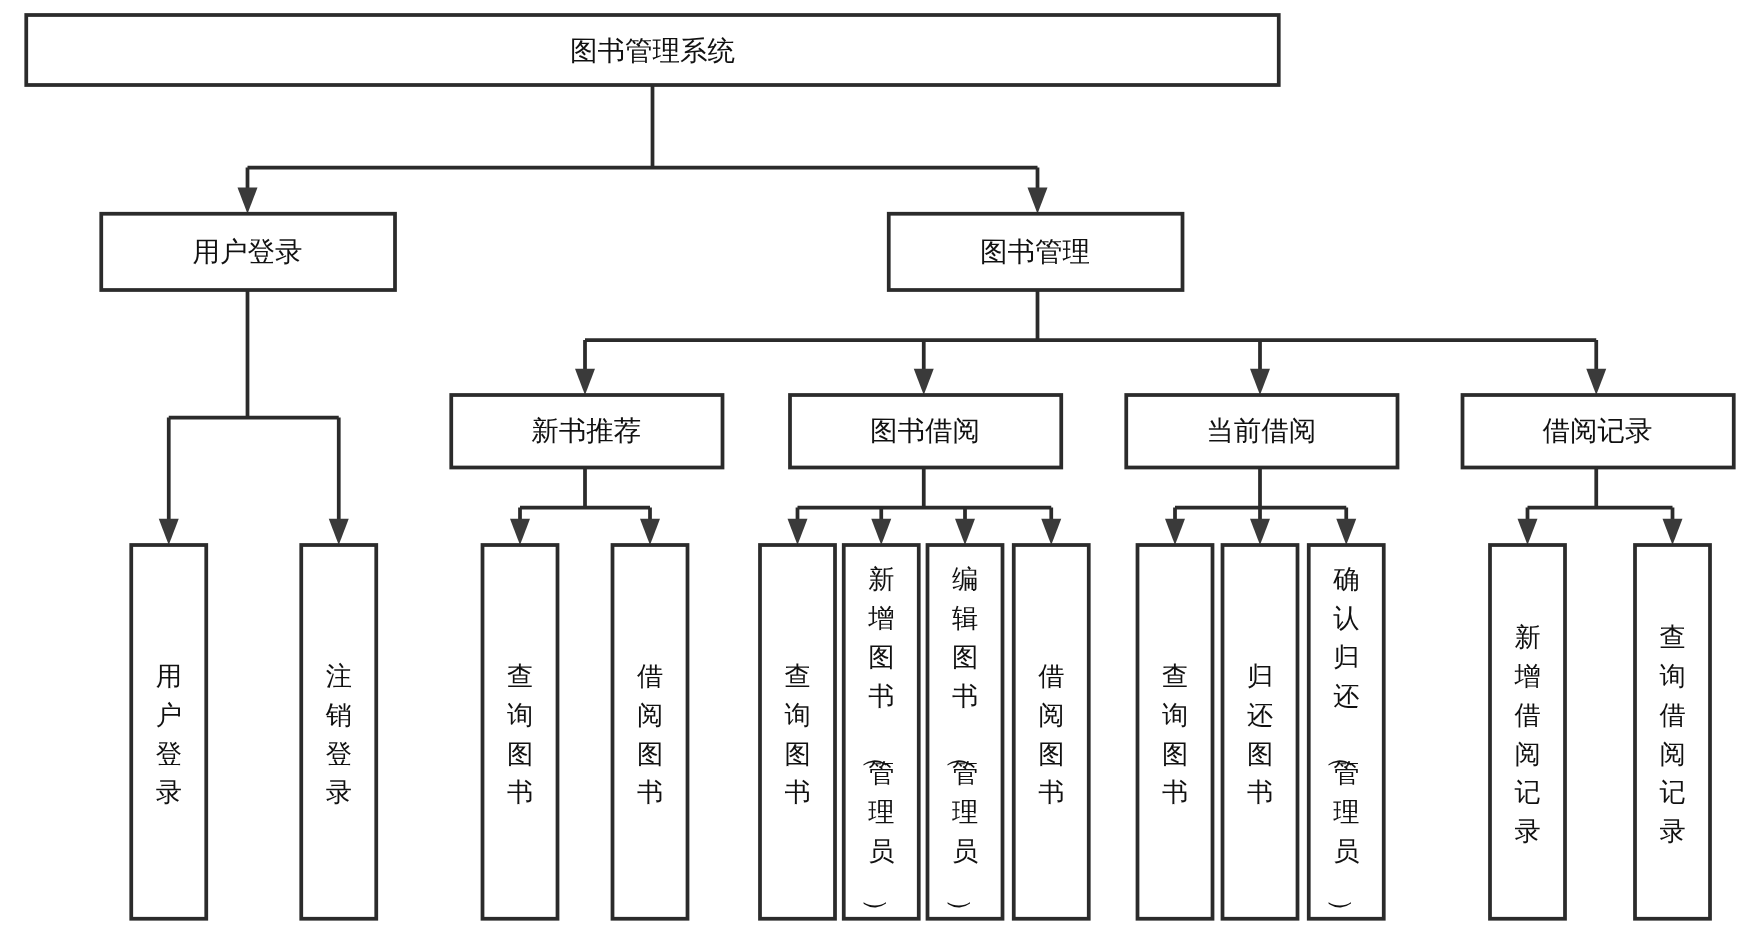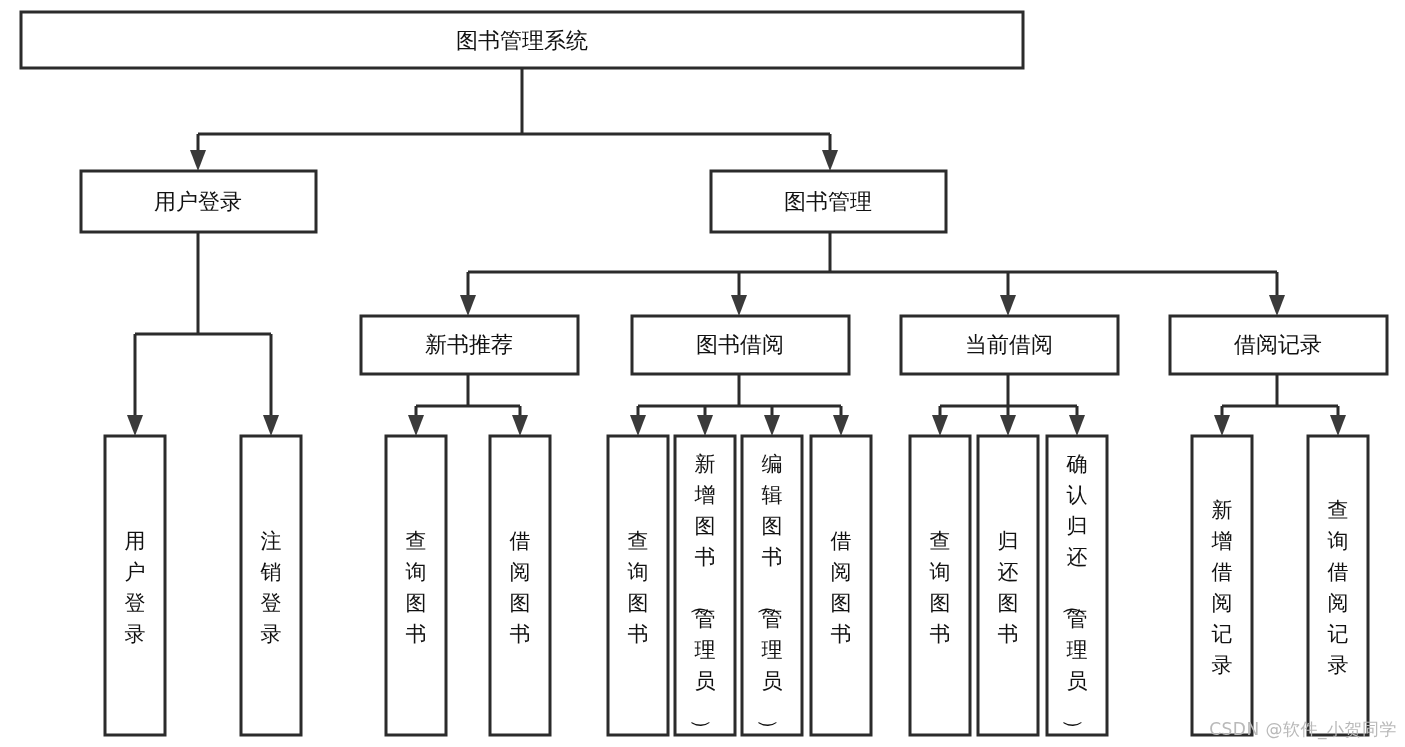--- a/index.html
+++ b/index.html
@@ -229,15 +229,14 @@
       <rect class="node-rect" x="1192" y="436" width="60" height="299"></rect>
       <text class="node-label-v" x="1222" y="586"><tspan x="1222" y="517.18">新</tspan><tspan x="1222" y="548.18">增</tspan><tspan x="1222" y="579.18">借</tspan><tspan x="1222" y="610.18">阅</tspan><tspan x="1222" y="641.18">记</tspan><tspan x="1222" y="672.18">录</tspan></text>
     </g>
     <g>
       <rect class="node-rect" x="1308" y="436" width="60" height="299"></rect>
       <text class="node-label-v" x="1338" y="586"><tspan x="1338" y="517.18">查</tspan><tspan x="1338" y="548.18">询</tspan><tspan x="1338" y="579.18">借</tspan><tspan x="1338" y="610.18">阅</tspan><tspan x="1338" y="641.18">记</tspan><tspan x="1338" y="672.18">录</tspan></text>
     </g>
 
   </svg>
 
-  <div class="watermark">CSDN @软件_小贺同学</div>
 
 </div>
 
 </body></html>

